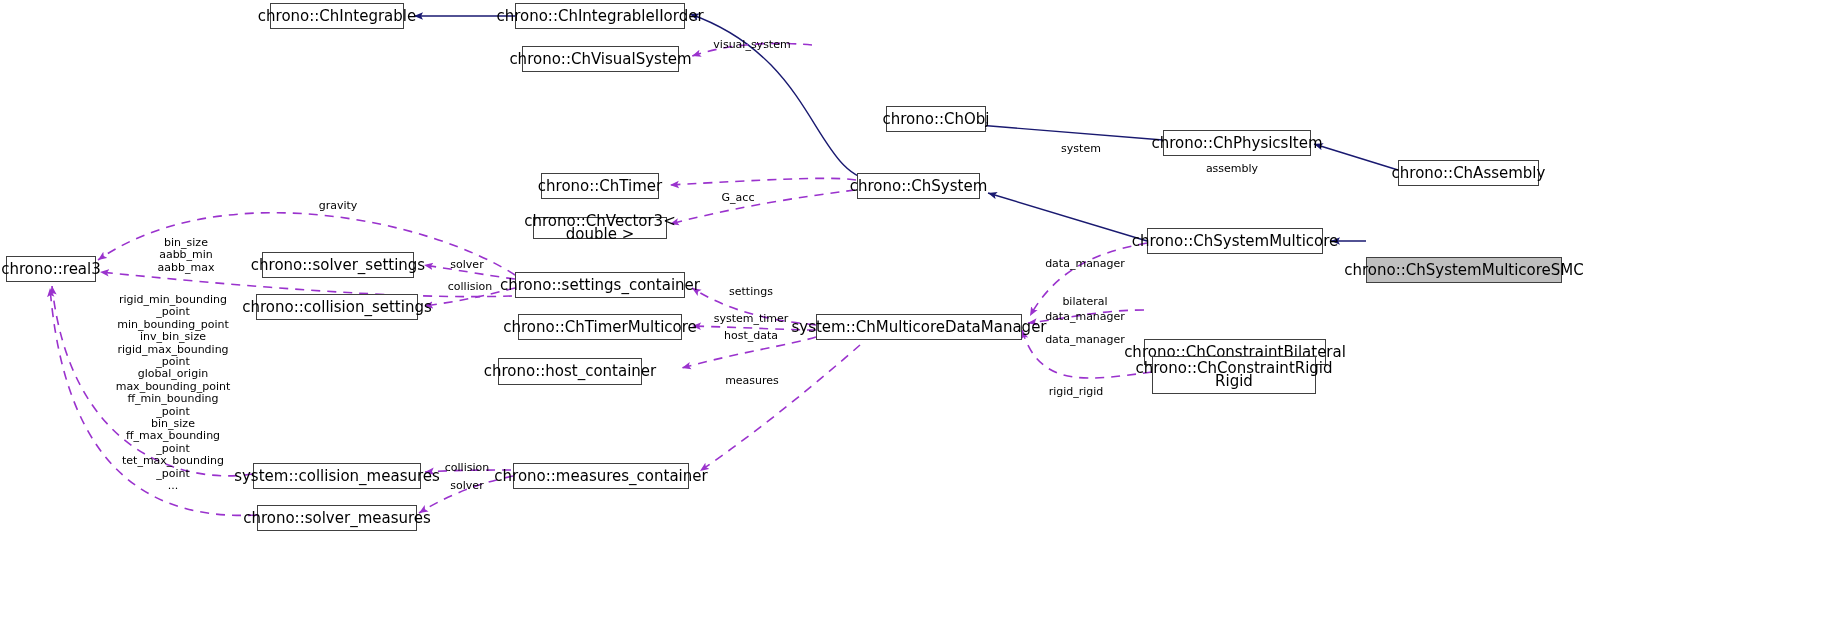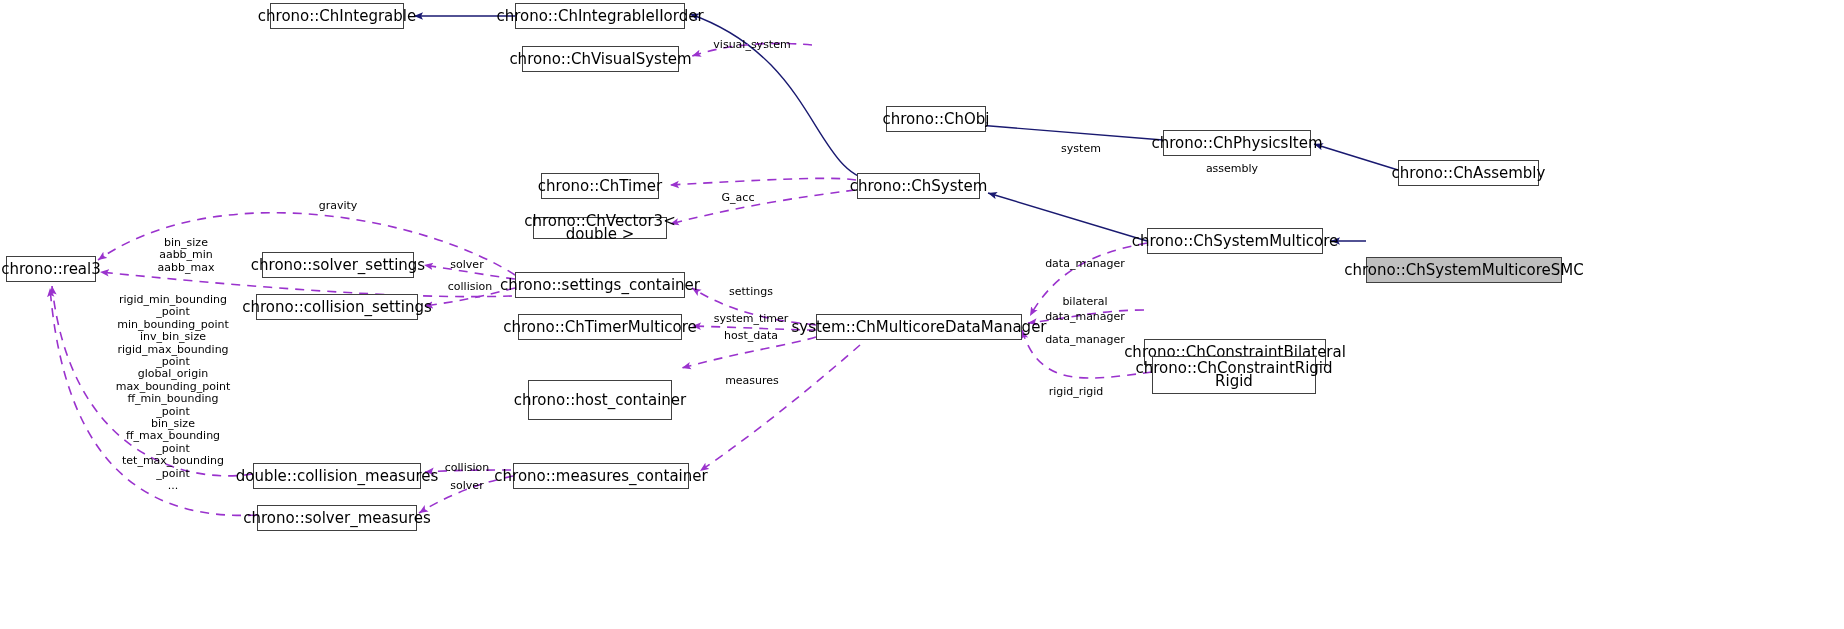--- a/index.html
+++ b/index.html
@@ -91,25 +91,25 @@
   <div class="node" style="left: 1147px; top: 228px; width: 176px; height: 26px;"><span>chrono::ChSystemMulticore</span></div>
   <div class="node highlight" style="left: 1366px; top: 228px; width: 196px; height: 26px; margin-top: 29px;"><span>chrono::ChSystemMulticoreSMC</span></div>
   <div class="node" style="left: 533px; top: 217px; width: 134px; height: 22px;"><span>chrono::ChVector3&lt;
 double &gt;</span></div>
   <div class="node" style="left: 6px; top: 256px; width: 90px; height: 26px; align-items: center;"><span>chrono::real3</span></div>
   <div class="node" style="left: 262px; top: 252px; width: 152px; height: 26px;"><span>chrono::solver_settings</span></div>
   <div class="node" style="left: 256px; top: 294px; width: 162px; height: 26px;"><span>chrono::collision_settings</span></div>
   <div class="node" style="left: 515px; top: 272px; width: 170px; height: 26px;"><span>chrono::settings_container</span></div>
   <div class="node" style="left: 816px; top: 314px; width: 206px; height: 26px;"><span>system::ChMulticoreDataManager</span></div>
   <div class="node" style="left: 518px; top: 314px; width: 164px; height: 26px;"><span>chrono::ChTimerMulticore</span></div>
-  <div class="node" style="left: 528px; top: 358px; width: 144px; height: 40px; margin-top: 22px;"><span>chrono::host_container</span></div>
+  <div class="node" style="left: 498px; top: 358px; width: 144px; height: 27px;"><span>chrono::host_container</span></div>
   <div class="node" style="left: 1144px; top: 299px; width: 182px; height: 26px; margin-top: 40px;"><span>chrono::ChConstraintBilateral</span></div>
   <div class="node" style="left: 1152px; top: 356px; width: 164px; height: 38px;"><span>chrono::ChConstraintRigid
 Rigid</span></div>
-  <div class="node" style="left: 253px; top: 463px; width: 168px; height: 26px;"><span>double::collision_measures</span></div>
+  <div class="node" style="left: 253px; top: 463px; width: 168px; height: 26px;"><span>system::collision_measures</span></div>
   <div class="node" style="left: 513px; top: 463px; width: 176px; height: 26px;"><span>chrono::measures_container</span></div>
   <div class="node" style="left: 257px; top: 505px; width: 160px; height: 26px;"><span>chrono::solver_measures</span></div>
 
   <div class="elabel" style="left: 752px; top: 39px;">visual_system</div>
   <div class="elabel" style="left: 1081px; top: 143px;">system</div>
   <div class="elabel" style="left: 1232px; top: 163px;">assembly</div>
   <div class="elabel" style="left: 738px; top: 192px;">G_acc</div>
   <div class="elabel" style="left: 338px; top: 200px;">gravity</div>
   <div class="elabel" style="left: 186px; top: 237px;">bin_size
 aabb_min

